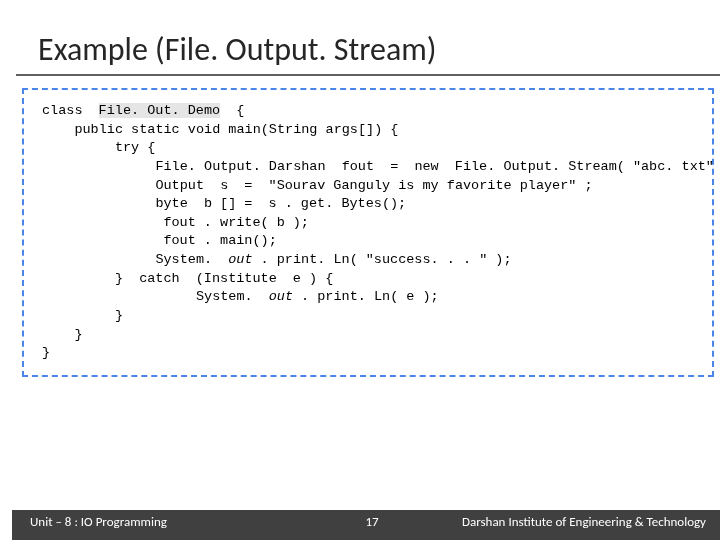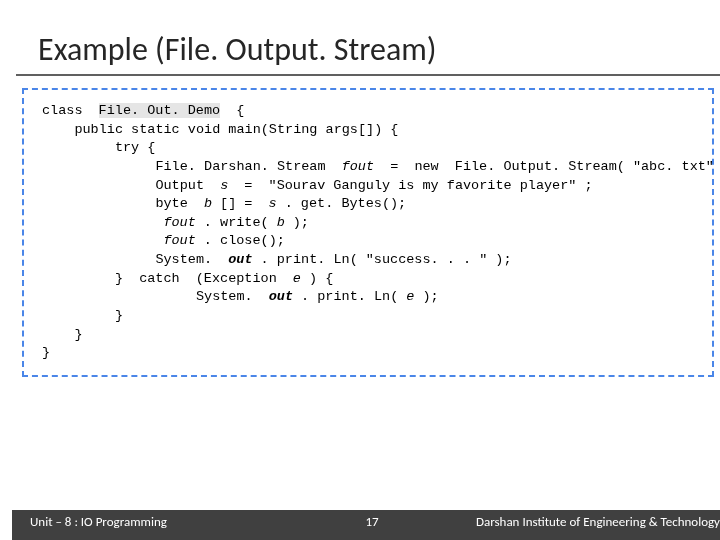--- a/index.html
+++ b/index.html
@@ -3,44 +3,44 @@
 <meta charset="utf-8">
 <style>
 *{margin:4px;padding:0;box-sizing:border-box}
 body{width:720px;height:540px;background:#fff;font-family:Calibri,Arial,sans-serif;position:relative;overflow:hidden}
 .title{font-size:32px;color:#262626;padding:18px 6px 6px 26px;font-weight:400}
 .title-underline{position:absolute;left:4px;right:4px;top:62px;height:2px;background:#606060}
 .dashbox{position:absolute;left:10px;right:10px;top:76px;border:2px dashed #4a86e8;padding:8px 10px;background:#fff}
 .code{font-family:Consolas,'Courier New',monospace;font-size:13.5px;line-height:1.38;white-space:pre;color:#000}
 .kw{font-weight:400}
 .hl{background:#e5e5e5}
-.it{font-style:italic}
-.bit{font-weight:700;font-style:italic}
+.it{}
+.bit{font-weight:400;font-style:italic}
 .footer{position:absolute;bottom:0;left:0;right:0;height:34px;background:#404040;color:#fff;display:flex;align-items:flex-start;font-size:13px}
 .footer-left{padding-left:14px;flex:0 0 auto}
 .footer-page{position:absolute;left:50%;transform:translateX(-50%)}
-.footer-right{margin-left:auto;}
+.footer-right{margin-left:auto;padding-right:14px}
 </style>
 </head>
 <body>
 
 <div class="title">Example (File. Output. Stream)</div>
 <div class="title-underline"></div>
 
 <div class="dashbox">
 <div class="code"><span class="kw">class </span><span class="hl">File. Out. Demo</span><span class="kw"> {</span>
 <span class="kw">    public static void main(String args[]) {</span>
 <span class="kw">         try {</span>
-<span>              File. Darshan. Stream </span><span class="it">fout</span><span> = </span><span class="kw">new</span><span> File. Output. Stream(</span><span>"abc. txt"</span><span>);</span>
+<span>              File. Output. Darshan </span><span class="it">fout</span><span> = </span><span class="kw">new</span><span> File. Output. Stream(</span><span>"abc. txt"</span><span>);</span>
 <span>              Output </span><span class="it">s</span><span> = </span><span>"Sourav Ganguly is my favorite player"</span><span>;</span>
 <span class="kw">              byte </span><span class="it">b</span><span>[] = </span><span class="it">s</span><span>. get. Bytes();</span>
 <span>              </span><span class="it">fout</span><span>. write(</span><span class="it">b</span><span>);</span>
-<span>              </span><span class="it">fout</span><span>. close();</span>
+<span>              </span><span class="it">fout</span><span>. main();</span>
 <span>              System. </span><span class="bit">out</span><span>. print. Ln(</span><span>"success. . . "</span><span>);</span>
-<span>         } </span><span class="kw">catch</span><span> (Exception </span><span class="it">e</span><span>) {</span>
+<span>         } </span><span class="kw">catch</span><span> (Institute </span><span class="it">e</span><span>) {</span>
 <span>                   System. </span><span class="bit">out</span><span>. print. Ln(</span><span class="it">e</span><span>);</span>
 <span>         }</span>
 <span>    }</span>
 <span>}</span></div>
 </div>
 
 <div class="footer">
   <div class="footer-left">Unit – 8 : IO Programming</div>
   <div class="footer-page">17</div>
   <div class="footer-right">Darshan Institute of Engineering &amp; Technology</div>

